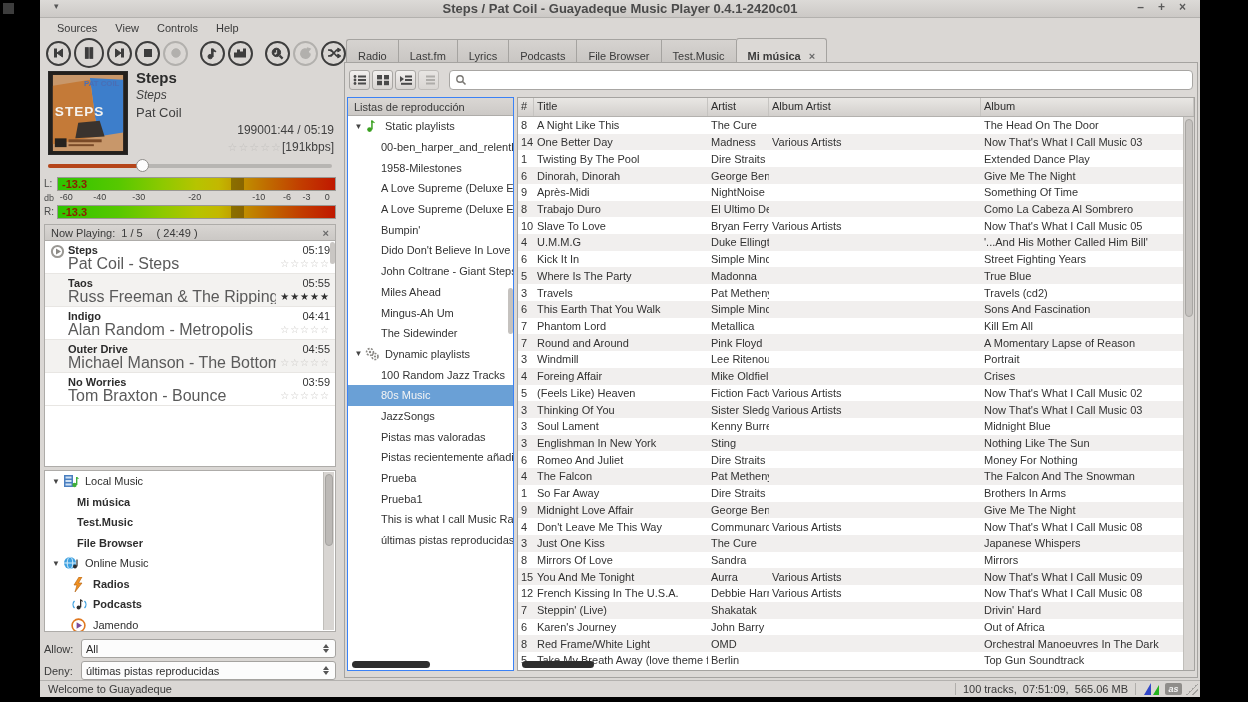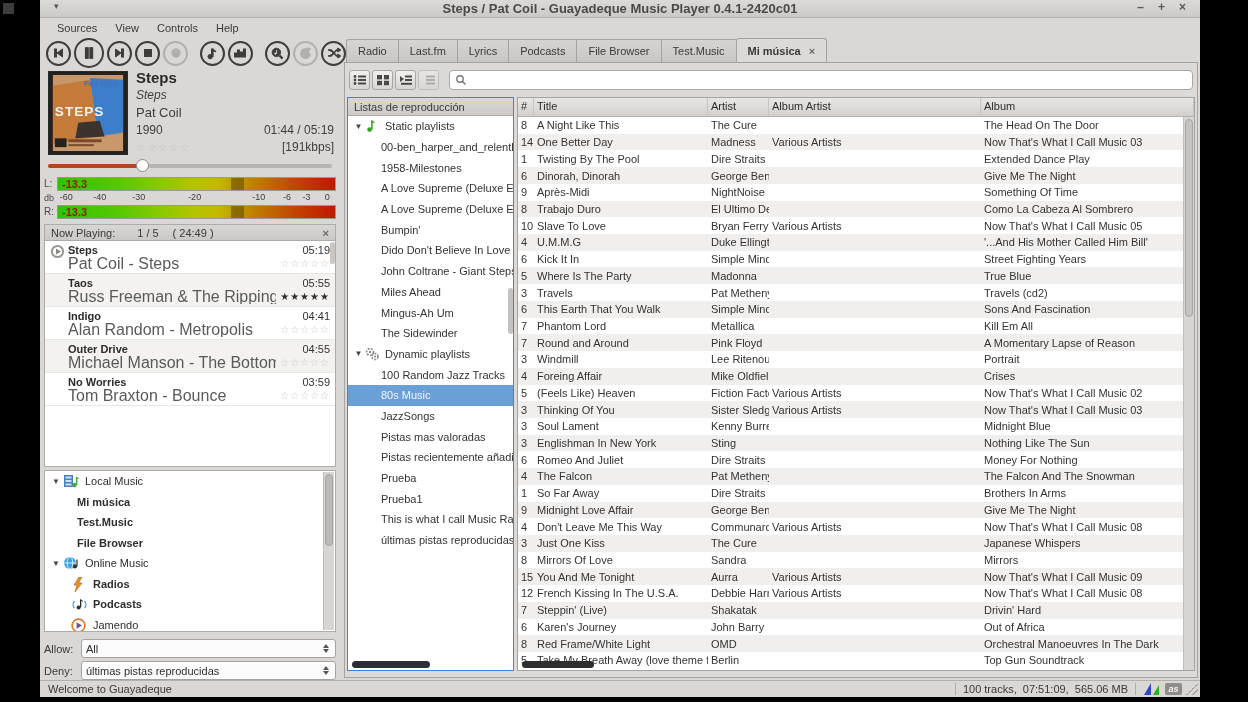--- a/index.html
+++ b/index.html
@@ -26,41 +26,41 @@
   .tbtn.disabled{border-color:#b2b0ad}
   .tbtn.disabled .ic{fill:#b2b0ad;stroke:#b2b0ad}
   .tbtn.gap{margin-left:9px}
   
   #trackinfo{position:absolute;left:0;top:30px;width:300px;height:90px}
   #albumart{position:absolute;left:8px;top:3px;width:80px;height:84px;border:1px solid #2a2a2a;background:#1e1e1e}
   #ti-text{position:absolute;left:96px;top:0;right:6px;height:88px}
   .ti-title{font-size:15px;font-weight:bold;color:#2b2b2b;line-height:19px}
   .ti-album{font-size:12px;font-style:italic;color:#3f3f3f;line-height:17px}
   .ti-artist{font-size:13px;color:#3f3f3f;line-height:18px}
-  .ti-row{display:flex;justify-content:space-between;font-size:12px;color:#3f3f3f;line-height:17px}
+  .ti-row{display:flex;justify-content:flex-end;font-size:12px;color:#3f3f3f;line-height:17px}
   .stars{color:#c5c3c0;font-size:11px;letter-spacing:1px}
   
   #progress{position:absolute;left:8px;top:122px;right:8px;height:12px}
   #progress-track{position:absolute;left:0;right:0;top:4px;height:4px;background:#b7b5b2;border-radius:2px}
   #progress-fill{position:absolute;left:0;top:4px;height:4px;background:#b5451a;border-radius:2px}
   #progress-handle{position:absolute;top:-1px;width:13px;height:13px;background:#fdfdfd;border:1px solid #8f8d8a;border-radius:50%}
   
   #vu{position:absolute;left:4px;top:138px;right:4px;height:46px;font-size:10px}
   .vu-row{display:flex;align-items:center;height:15px}
   .vu-label{width:13px;color:#4a4a4a;font-size:10px}
   .vu-bar{position:relative;flex:1;height:14px;background:linear-gradient(90deg,#2fc400 0%,#57c800 22%,#8ec900 38%,#b6c400 50%,#c3b800 58%,#c09200 66%,#c06a00 76%,#c23c00 88%,#c01800 100%);border:1px solid #9a9894}
   .vu-notch{position:absolute;left:62.5%;top:0;height:100%;width:4.5%;background:rgba(70,50,0,.45)}
   .vu-value{position:absolute;left:4px;top:0;font-size:11px;font-weight:bold;color:#8c1e00;line-height:13px}
   .vu-scale{display:flex;align-items:center;height:13px}
   .vu-scale-unit{width:13px;color:#4a4a4a;font-size:9px}
   .vu-ticks{position:relative;flex:1;height:12px;color:#3f3f3f;font-size:9px}
   .vu-ticks span{position:absolute;top:0}
   
   #np-header{position:absolute;left:4px;top:186px;right:4px;height:17px;background:linear-gradient(#d8d5d2,#cbc8c5);border:1px solid #aeaca9;display:flex;align-items:center;padding:0 6px;color:#3a3a3a}
-  #np-header .np-pos{margin-left:22px}
+  #np-header .np-pos{margin-left:6px}
   #np-header .np-dur{margin-left:14px}
   #np-close{margin-left:auto;color:#6a6a6a;font-weight:bold}
   #np-list{position:absolute;left:4px;top:203px;right:4px;height:226px;background:#fff;border:1px solid #aeaca9;border-top:none;overflow:hidden}
   .np-item{height:33px;padding:2px 5px 0 5px;display:flex;border-bottom:1px solid #e8e6e3}
   .np-item.alt{background:#f3f2f0}
   .np-ind{width:18px;padding-top:1px}
   .np-main{flex:1;overflow:hidden}
   .np-title{font-weight:bold;color:#2b2b2b;font-size:11px;line-height:14px;white-space:nowrap;overflow:hidden}
   .np-detail{color:#5a5a5a;font-size:16px;line-height:14px;white-space:nowrap;overflow:hidden}
   .np-right{text-align:right;padding-left:4px}
@@ -82,21 +82,21 @@
   #deny-row{top:623px}
   .filter-label{width:37px;color:#3a3a3a}
   .combo{flex:1;height:19px;background:#fcfcfc;border:1px solid #a5a3a0;border-radius:3px;display:flex;align-items:center;padding:0 4px;color:#2e2e2e}
   .combo .spin{margin-left:auto;display:flex;flex-direction:column;gap:1px;padding-right:2px}
   .combo .spin i{display:block;width:0;height:0;border-left:3px solid transparent;border-right:3px solid transparent}
   .combo .spin .up{border-bottom:4px solid #555}
   .combo .spin .dn{border-top:4px solid #555}
   
   #main{position:absolute;left:304px;top:38px;width:854px;height:642px}
   #tabs{position:absolute;left:2px;top:0;right:0;height:25px;display:flex;align-items:flex-end}
-  .tab{height:24px;padding:0 11px;display:flex;align-items:center;background:linear-gradient(#d6d3d0,#c9c6c3);border:1px solid #a5a3a0;border-right:none;color:#3a3a3a}
+  .tab{height:24px;padding:0 11px;display:flex;align-items:flex-end;background:linear-gradient(#d6d3d0,#c9c6c3);border:1px solid #a5a3a0;border-right:none;color:#3a3a3a}
   .tab:first-child{border-top-left-radius:3px}
   .tab.active{background:#dcd9d6;height:25px;font-weight:bold;border-right:1px solid #a5a3a0;border-bottom:1px solid #dcd9d6;border-top-left-radius:3px;border-top-right-radius:3px}
   .tab .tab-close{margin-left:8px;color:#6a6a6a;font-weight:bold}
   #content{position:absolute;left:0;top:24px;right:0;bottom:2px;background:#dcd9d6;border:1px solid #a5a3a0}
   
   #browser-toolbar{position:absolute;left:4px;top:4px;right:4px;height:26px;display:flex;align-items:center;gap:2px}
   .vbtn{width:21px;height:20px;border:1px solid #a8a6a3;border-radius:3px;background:linear-gradient(#f2f0ee,#d8d5d2);display:flex;align-items:center;justify-content:center}
   .vbtn svg{display:block}
   .vbtn.disabled{opacity:.55}
   #searchbox{flex:1;margin-left:8px;height:20px;background:#fff;border:1px solid #a8a6a3;border-radius:4px;display:flex;align-items:center;padding:0 5px}

